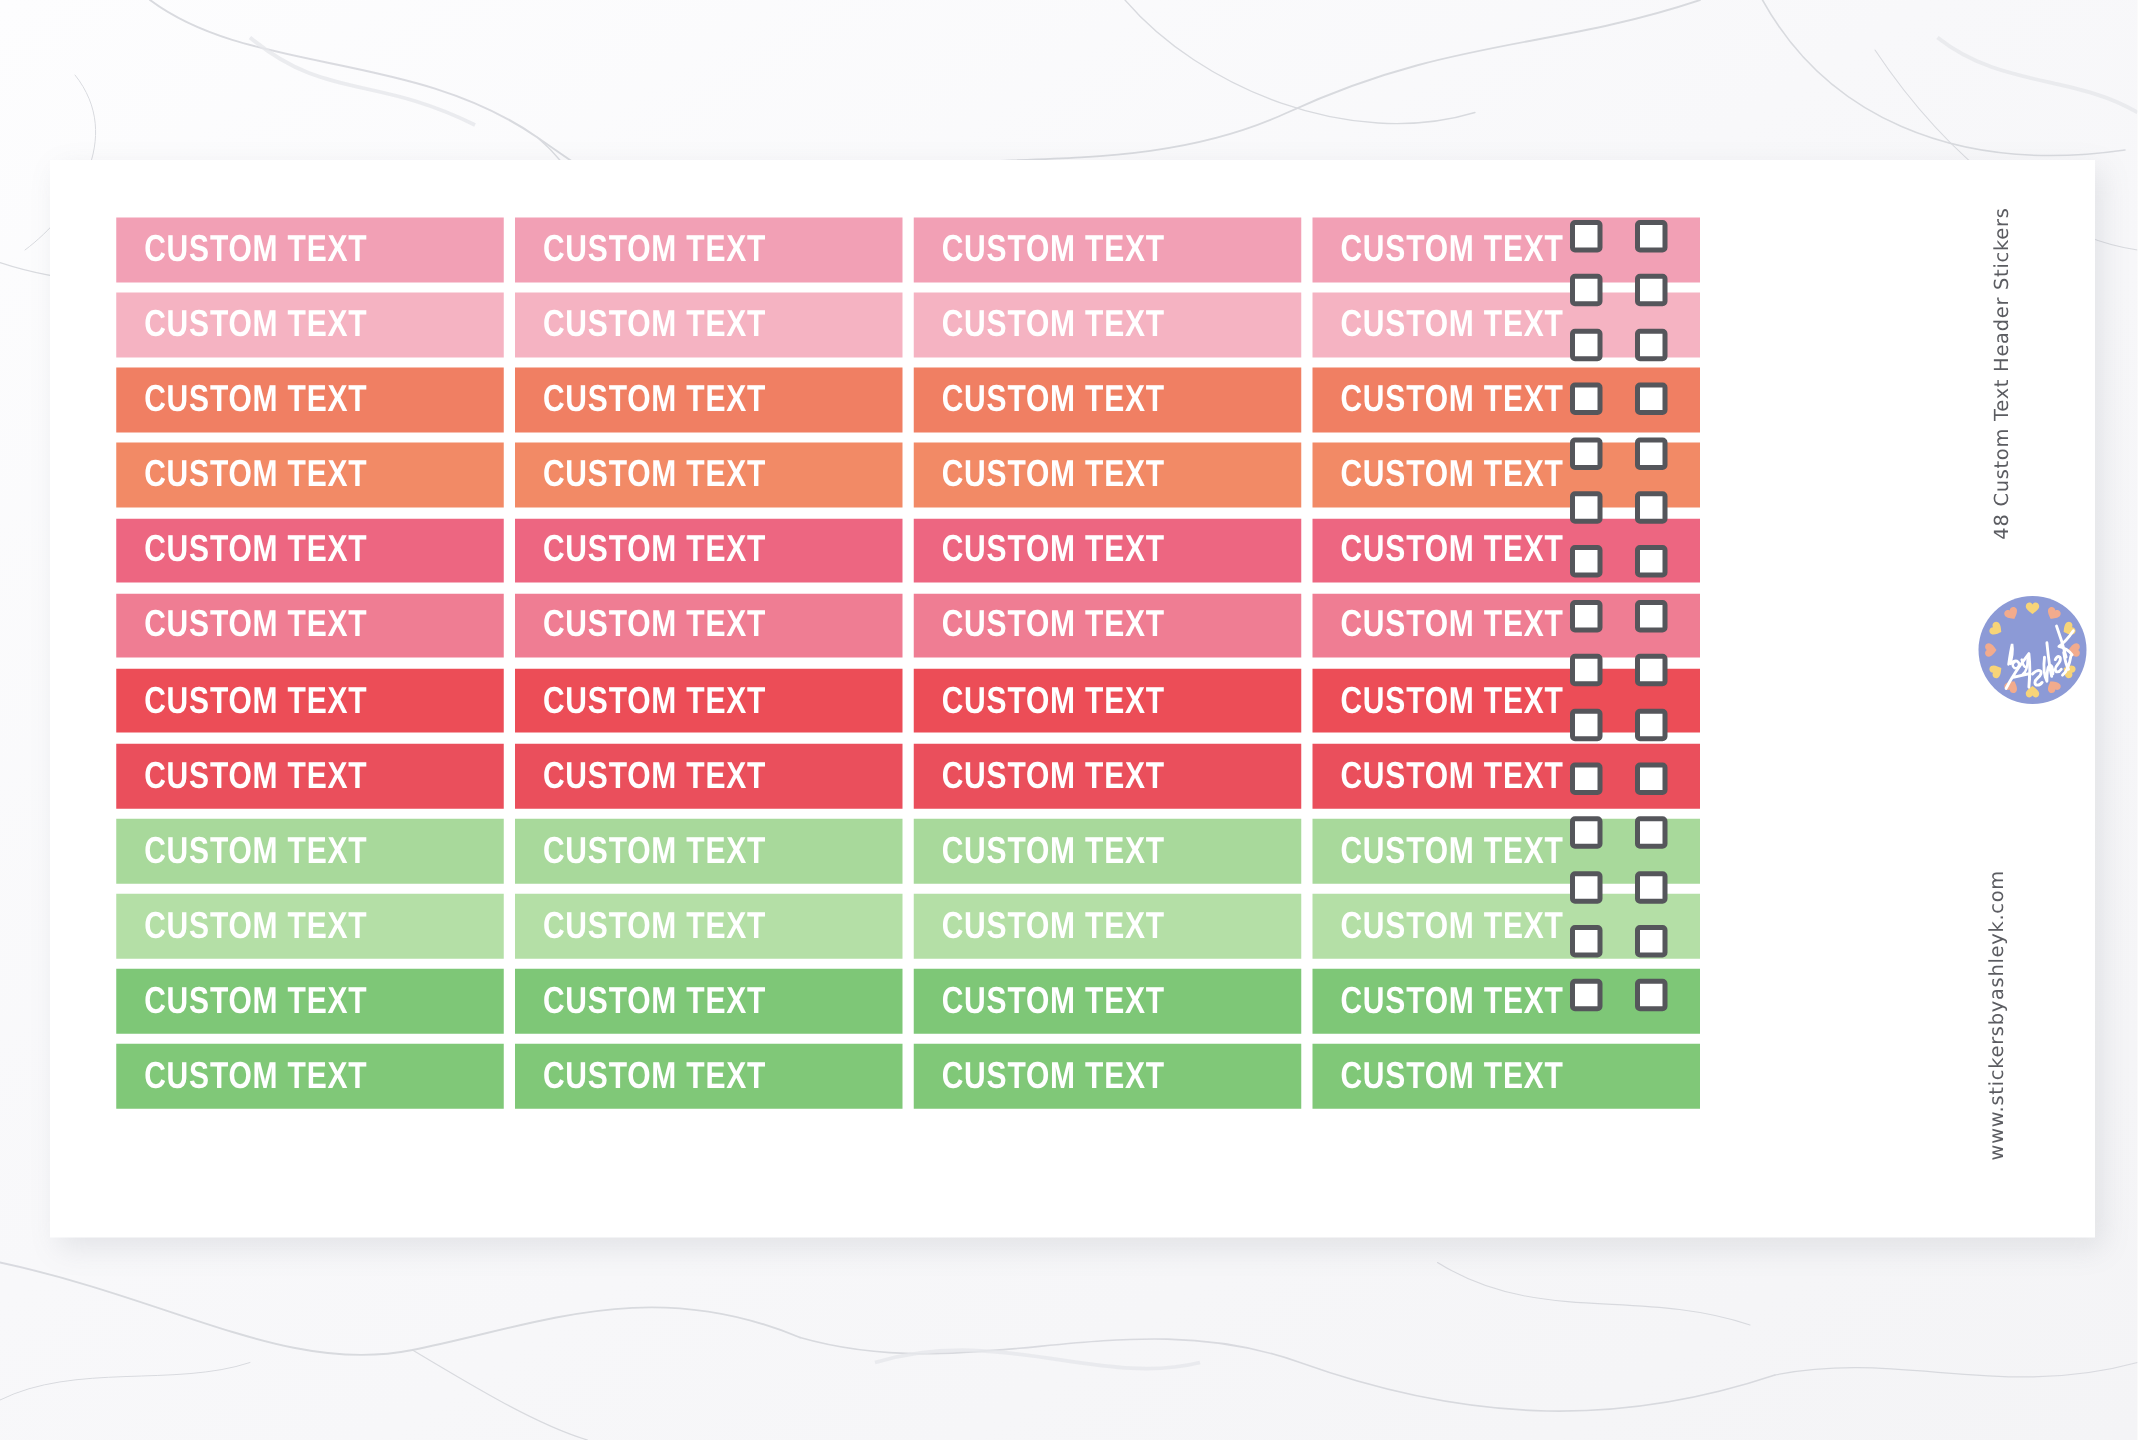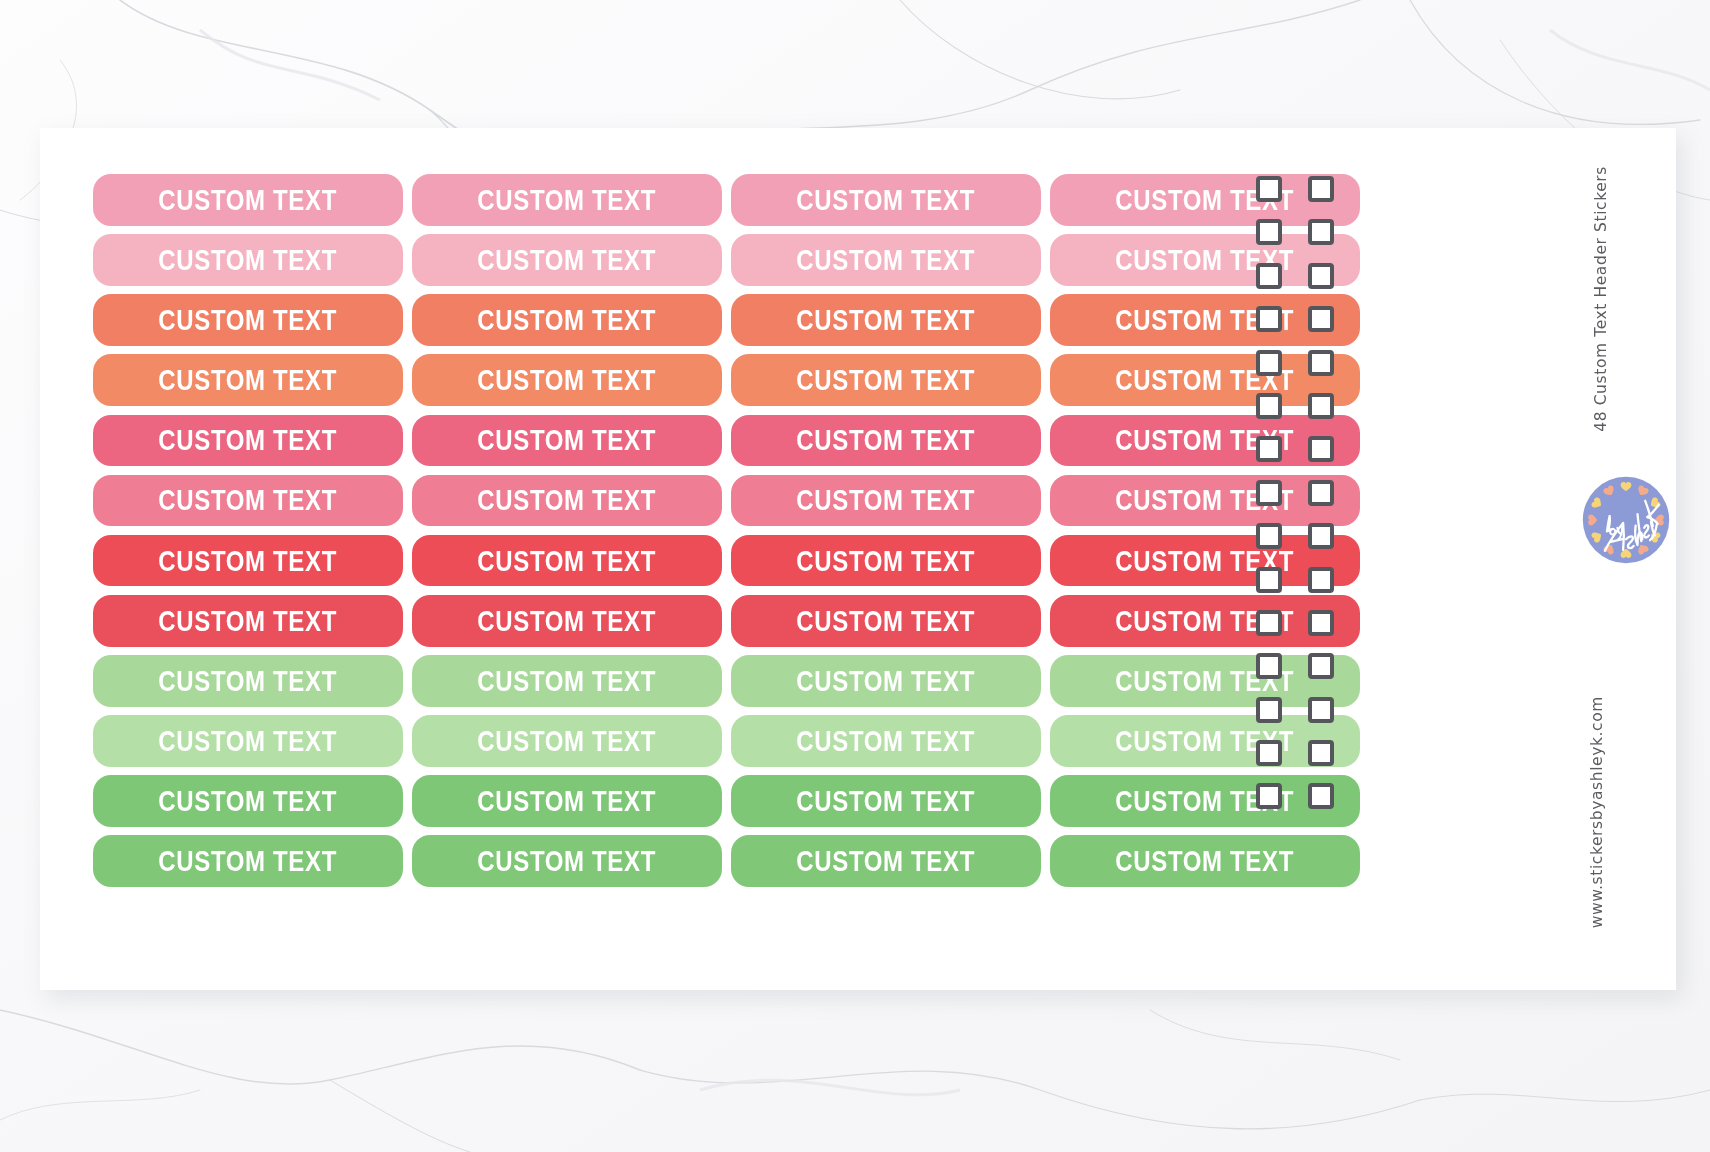--- a/index.html
+++ b/index.html
@@ -48,23 +48,22 @@
   }
   .sticker-row {
     display: flex;
     gap: 9px;
     flex: 1 1 0;
   }
   .sticker {
     flex: 1 1 0;
     display: flex;
     align-items: center;
-    justify-content: center;
+    justify-content: flex-start;
     overflow: hidden;
-    border-radius: 18px;
   }
   .sticker-label {
     color: #ffffff;
     font-family: "Liberation Sans Narrow", "Liberation Sans", sans-serif;
     font-weight: 700;
     font-size: 30px;
     letter-spacing: 0.8px;
     line-height: 1;
     white-space: nowrap;
     transform: scaleX(0.80);

